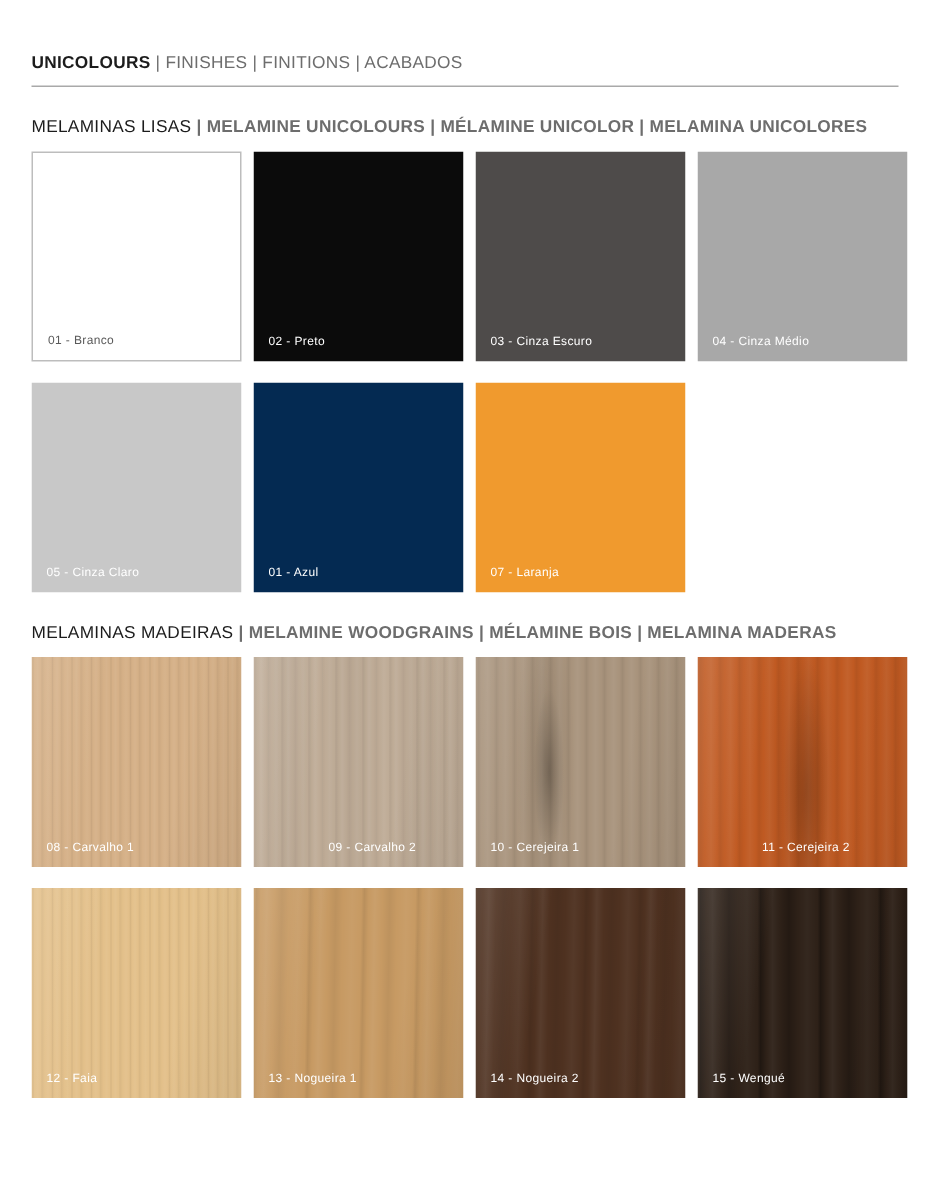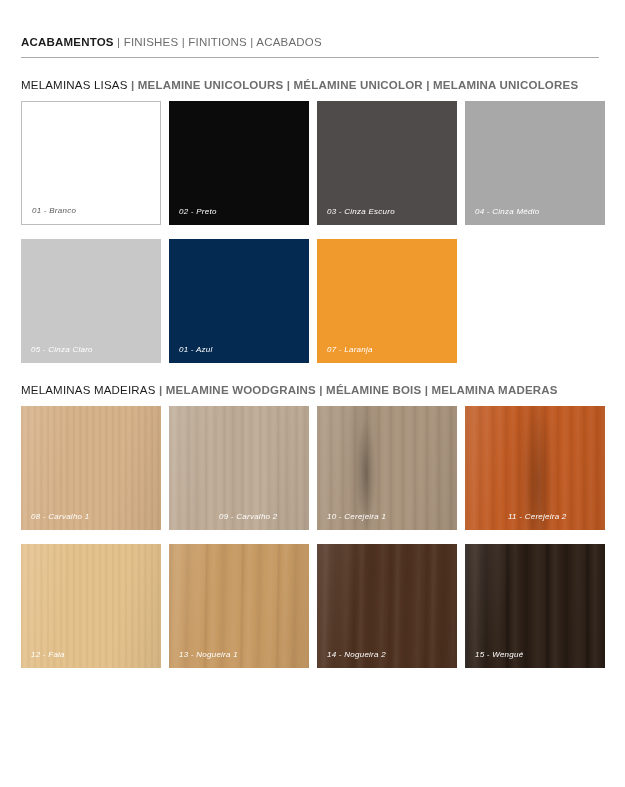--- a/index.html
+++ b/index.html
@@ -65,24 +65,23 @@
 
   
   .grid {
     display: grid;
     grid-template-columns: repeat(4, 140px);
     gap: 14px 8px;
   }
   .swatch {
     position: relative;
     width: 140px;
-    height: 124px;
+    height: 140px;
     overflow: hidden;
     box-sizing: border-box;
-    font-style: italic;
   }
   .swatch.bordered {
     border: 1px solid #bdbdbd;
   }
   .swatch-label {
     position: absolute;
     left: 10px;
     bottom: 9px;
     font-size: 8px;
     letter-spacing: 0.25px;
@@ -199,21 +198,21 @@
       rgba(0,0,0,0.00) 68%,
       rgba(0,0,0,0.07) 100%);
   }
 </style>
 </head>
 <body>
 
 <div class="page">
 
   <h1 class="doc-title">
-    <span class="strong">ACABAMENTOS</span><span class="light"> | FINISHES | FINITIONS | ACABADOS</span>
+    <span class="strong">UNICOLOURS</span><span class="light"> | FINISHES | FINITIONS | ACABADOS</span>
   </h1>
   <div class="rule"></div>
 
   <div id="sections">
       <div class="section">
         <h2 class="section-title"><span class="strong">MELAMINAS LISAS</span><span class="light"> | MELAMINE UNICOLOURS | MÉLAMINE UNICOLOR | MELAMINA UNICOLORES</span></h2>
         <div class="grid">
           <div class="swatch bordered">
             <div class="swatch-fill" style="background: rgb(255, 255, 255);"></div>
             <div class="swatch-label" style="color: rgb(90, 90, 90);">01 - Branco</div>

